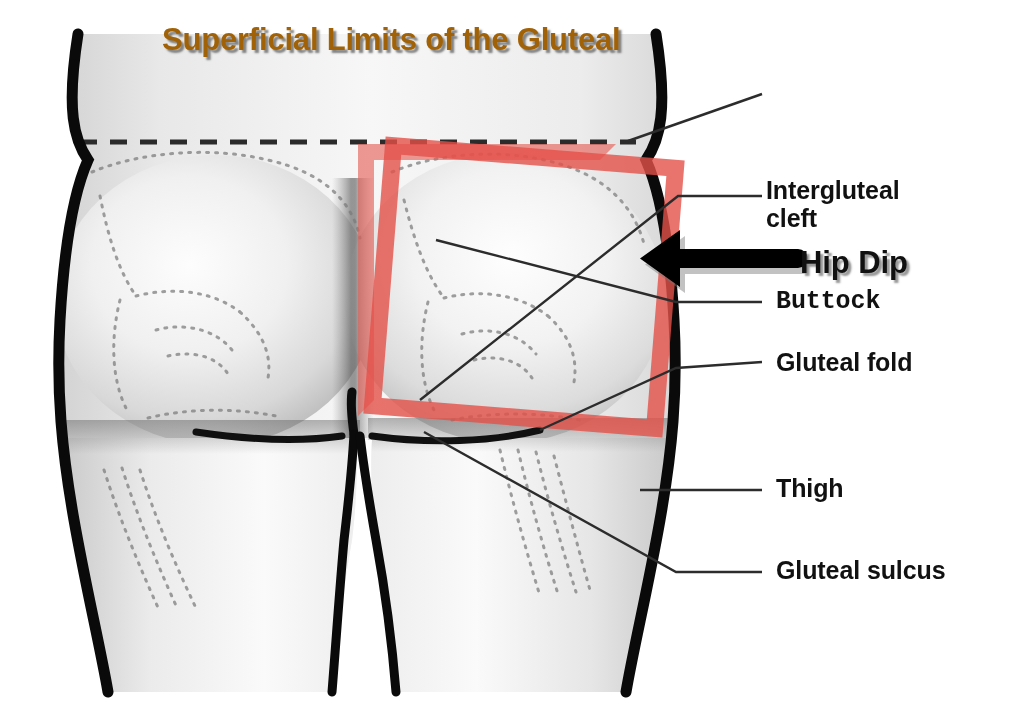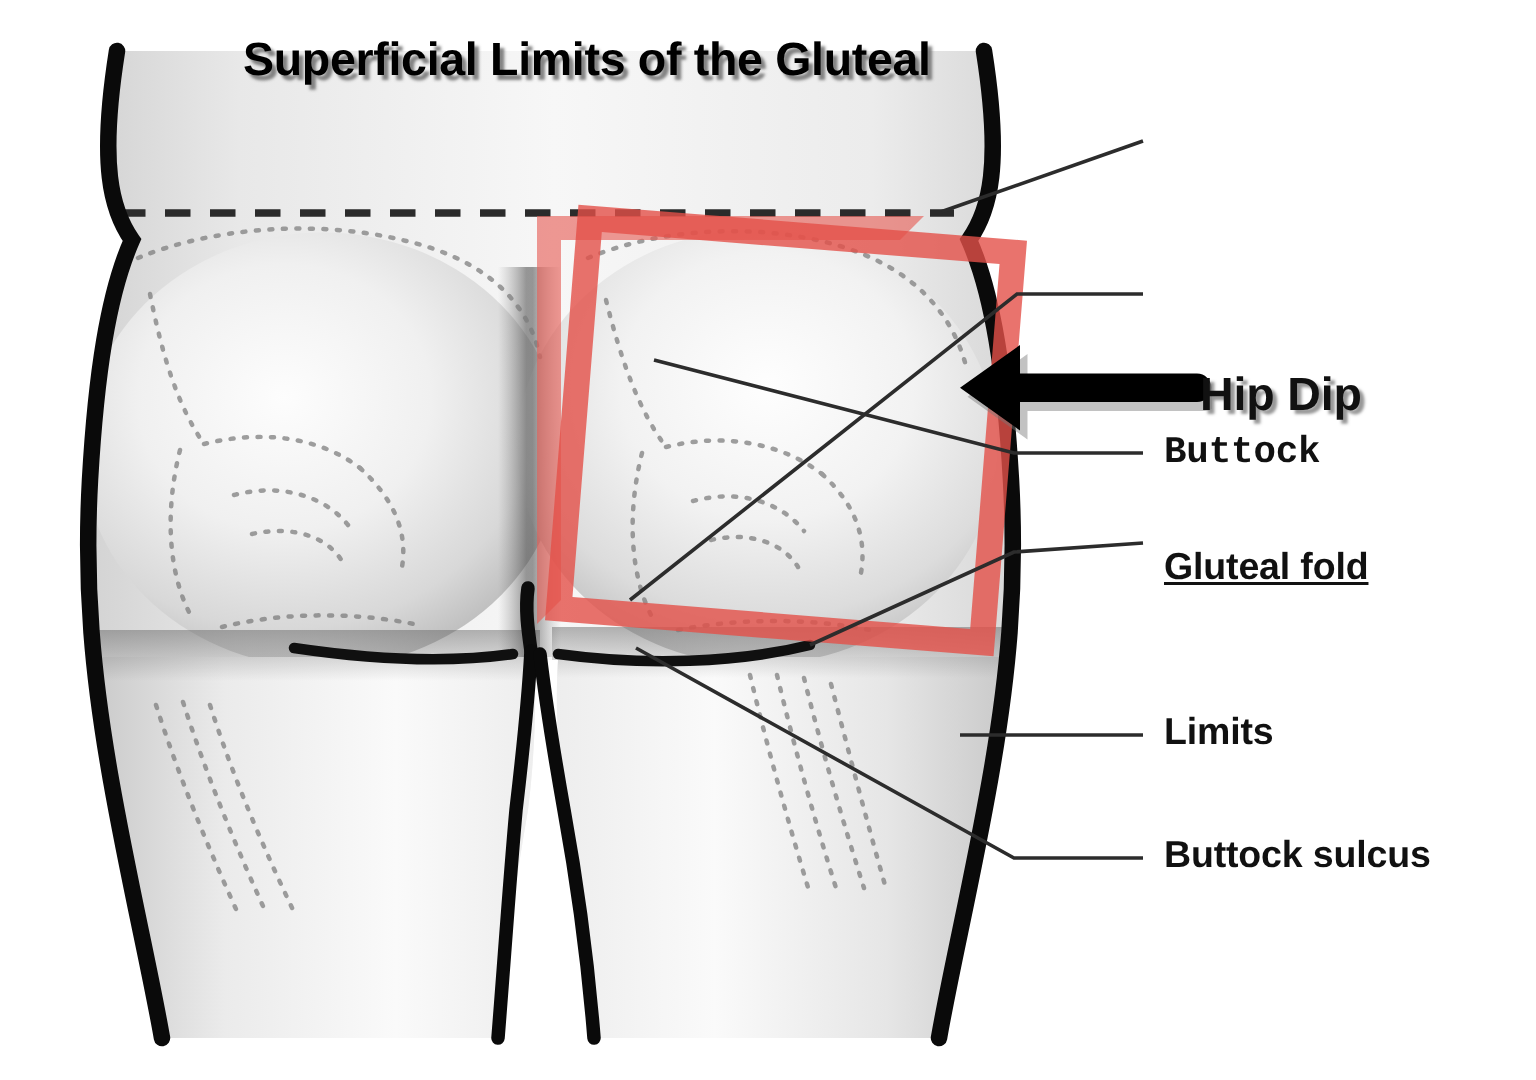--- a/index.html
+++ b/index.html
@@ -20,21 +20,21 @@
   }
 
   
   #title {
     position: absolute;
     left: 162px;
     top: 22px;
     font-size: 31px;
     font-weight: bold;
     letter-spacing: -0.2px;
-    color: #000000;
+    color: #a16207;
     white-space: nowrap;
     text-shadow: 3px 3px 2px rgba(110,110,110,0.85);
     z-index: 40;
   }
 
   
   #figure {
     position: absolute;
     left: 0;
     top: 0;
@@ -102,21 +102,21 @@
     white-space: pre-line;
     letter-spacing: -0.1px;
   }
   .label.shadowed {
     text-shadow: 3px 3px 2px rgba(125,125,125,0.8);
   }
   #label-iliac   { left: 766px; top: 76px; }
   #label-cleft   { left: 766px; top: 176px; }
   #label-hipdip  { left: 800px; top: 246px; font-size: 31px; }
   #label-buttock { left: 776px; top: 288px; font-family: Liberation Mono, monospace; }
-  #label-fold    { left: 776px; top: 364px; text-decoration: underline; }
+  #label-fold    { left: 776px; top: 348px; }
   #label-thigh   { left: 776px; top: 474px; }
   #label-sulcus  { left: 776px; top: 556px; }
 </style>
 </head>
 <body>
 
 <div id="stage">
 
   <svg id="figure" viewBox="0 0 1024 720">
     <defs>
@@ -293,24 +293,26 @@
                L 48,60
                L 48,41
                L 166,41
                A 9.5,9.5 0 0 0 166,22 Z" fill="#000000"></path>
     </g>
   </svg>
 
   <div id="title">Superficial Limits of the Gluteal</div>
 
 
+  <div class="label" id="label-cleft">Intergluteal
+cleft</div>
 
   <div class="label shadowed" id="label-hipdip">Hip Dip</div>
 
   <div class="label" id="label-buttock">Buttock</div>
 
   <div class="label" id="label-fold">Gluteal fold</div>
 
-  <div class="label" id="label-thigh">Limits</div>
-
-  <div class="label" id="label-sulcus">Buttock sulcus</div>
+  <div class="label" id="label-thigh">Thigh</div>
+
+  <div class="label" id="label-sulcus">Gluteal sulcus</div>
 
 </div>
 
 </body></html>

